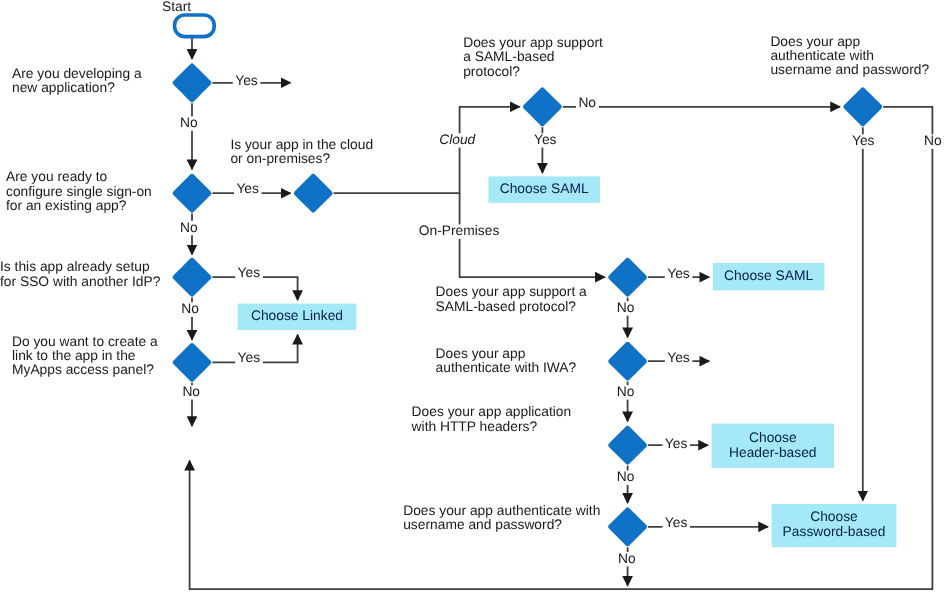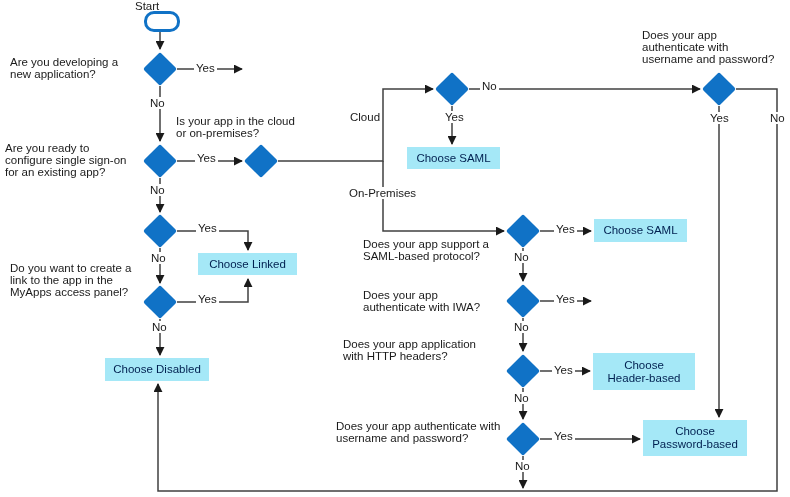--- a/index.html
+++ b/index.html
@@ -83,51 +83,55 @@
   <div class="diamond" style="left:511px;top:219px;"></div>
   <div class="diamond" style="left:511px;top:289px;"></div>
   <div class="diamond" style="left:511px;top:359px;"></div>
   <div class="diamond" style="left:511px;top:427px;"></div>
 
   <div class="q r" style="left:10px;top:56px;width:130px;">Are you developing a
 new application?</div>
   <div class="q r" style="left:5px;top:142px;width:135px;">Are you ready to
 configure single sign-on
 for an existing app?</div>
-  <div class="q c" style="left:176px;top:115px;width:130px;">Is your app in the cloud
+  <div class="q c" style="left:192px;top:115px;width:130px;">Is your app in the cloud
 or on-premises?</div>
-  <div class="q r" style="left:10px;top:262px;width:130px;">Do you want to create a
+  <div class="q r" style="left:0px;top:217px;width:140px;">Is this app already setup
+for SSO with another IdP?</div>
+  <div class="q r" style="left:10px;top:279px;width:130px;">Do you want to create a
 link to the app in the
 MyApps access panel?</div>
+  <div class="q c" style="left:386px;top:30px;width:130px;">Does your app support
+a SAML-based
+protocol?</div>
   <div class="q c" style="left:642px;top:29px;width:148px;">Does your app
 authenticate with
 username and password?</div>
   <div class="q r" style="left:363px;top:238px;width:140px;">Does your app support a
 SAML-based protocol?</div>
   <div class="q r" style="left:363px;top:289px;width:140px;">Does your app
 authenticate with IWA?</div>
   <div class="q r" style="left:343px;top:338px;width:160px;">Does your app application
 with HTTP headers?</div>
   <div class="q r" style="left:336px;top:420px;width:180px;">Does your app authenticate with
 username and password?</div>
 
   <div class="outcome" style="left:407px;top:147px;width:93px;height:22px;">Choose SAML</div>
   <div class="outcome" style="left:198px;top:253px;width:99px;height:22px;">Choose Linked</div>
-  <div class="outcome" style="left:105px;top:358px;width:104px;height:23px;">Choose Disabled</div>
   <div class="outcome" style="left:594px;top:219px;width:93px;height:23px;">Choose SAML</div>
   <div class="outcome" style="left:593px;top:353px;width:102px;height:37px;">Choose
 Header-based</div>
   <div class="outcome" style="left:643px;top:420px;width:104px;height:36px;">Choose
 Password-based</div>
 
   <div class="lbl" style="left:194px;top:62px;">Yes</div>
   <div class="lbl" style="left:148px;top:97px;">No</div>
   <div class="lbl" style="left:195px;top:152px;">Yes</div>
   <div class="lbl" style="left:148px;top:184px;">No</div>
-  <div class="lbl" style="left:348px;top:111px;">Cloud</div>
+  <div class="lbl" style="left:364px;top:111px;font-style:italic;">Cloud</div>
   <div class="lbl" style="left:347px;top:187px;">On-Premises</div>
   <div class="lbl" style="left:196px;top:222px;">Yes</div>
   <div class="lbl" style="left:149px;top:252px;">No</div>
   <div class="lbl" style="left:196px;top:293px;">Yes</div>
   <div class="lbl" style="left:150px;top:321px;">No</div>
   <div class="lbl" style="left:443px;top:111px;">Yes</div>
   <div class="lbl" style="left:480px;top:80px;">No</div>
   <div class="lbl" style="left:708px;top:112px;">Yes</div>
   <div class="lbl" style="left:768px;top:112px;">No</div>
   <div class="lbl" style="left:554px;top:223px;">Yes</div>

